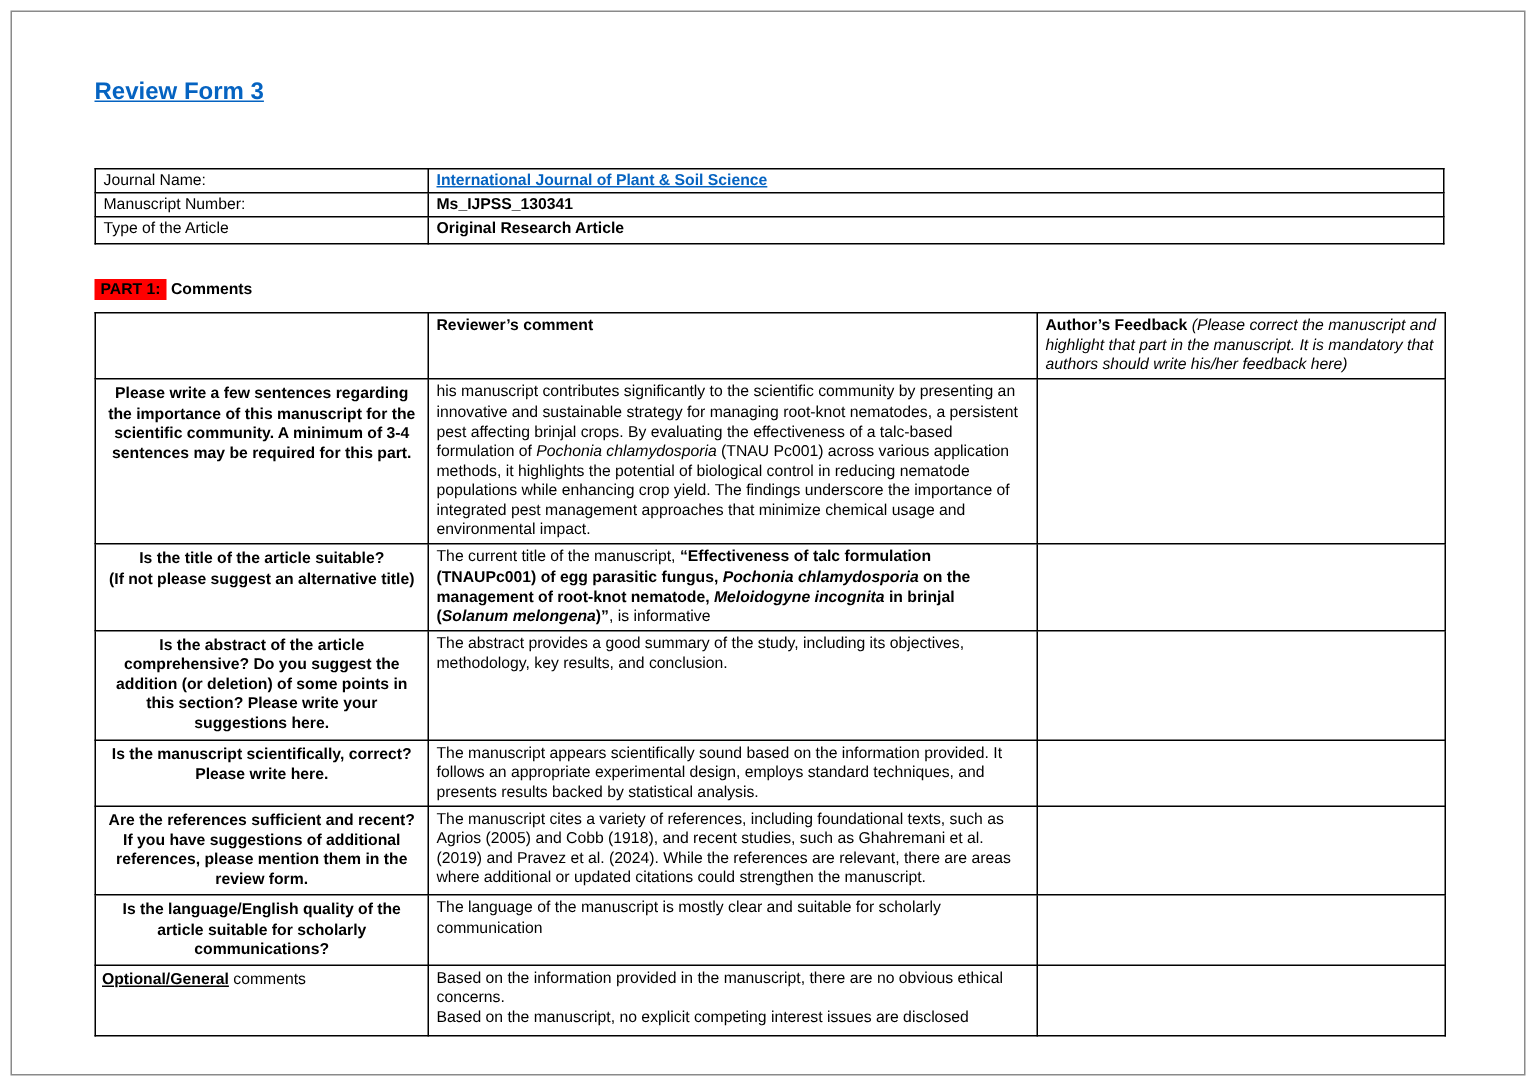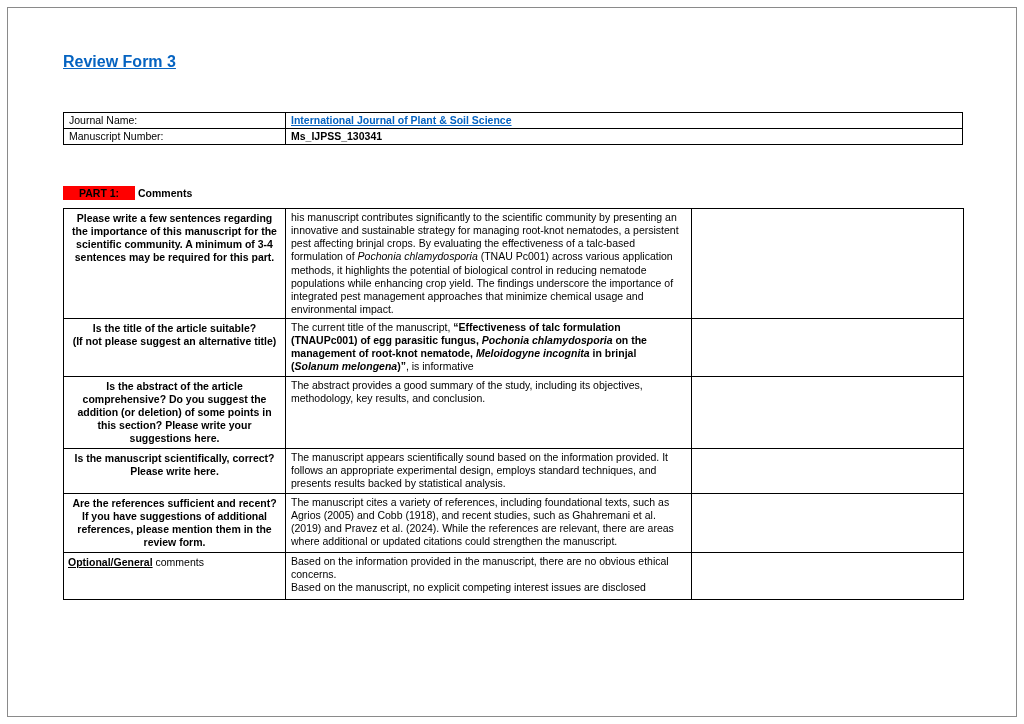--- a/index.html
+++ b/index.html
@@ -27,21 +27,21 @@
   
   .info-table { position: absolute; left: 63px; top: 90px; width: 900px; margin-top: 22px; }
   .info-table td { padding: 1px 5px; }
   .info-table .col-label { width: 222px; }
   .info-table .val { font-weight: bold; }
   .info-table .link { color: #0563C1; text-decoration: underline; font-weight: bold; cursor: pointer; }
   .ir1 { height: 15px; } .ir2 { height: 15px; } .ir3 { height: 44px; } .ir4 { height: 18px; }
 
   
   .part-line { position: absolute; left: 63px; top: 187px; font-size: 10.5px; font-weight: bold; }
-  .part-badge { background: #FF0000; padding: 1px 16px; }
+  .part-badge { background: #FF0000; padding: 1px 4px; }
 
   
   .comments-table { position: absolute; left: 63px; top: 208px; width: 900px; }
   .comments-table td { padding: 2px 5px; }
   .comments-table .cq { width: 222px; font-weight: bold; text-align: center; padding: 3px 8px; }
   .comments-table .cc { width: 406px; }
   .comments-table .cf { width: 272px; }
   .comments-table .hdr td { font-weight: bold; }
   .comments-table .hdr .cf .fb-italic { font-style: italic; font-weight: normal; }
   .comments-table .q-left { text-align: left; font-weight: normal; padding-left: 4px; }
@@ -67,27 +67,36 @@
 <table class="info-table">
   <tbody>
       <tr class="ir1">
     <td class="col-label">Journal Name:</td>
     <td><span class="link">International Journal of Plant &amp; Soil Science</span></td>
   </tr>
   <tr class="ir2">
     <td class="col-label">Manuscript Number:</td>
     <td class="val">Ms_IJPSS_130341</td>
   </tr>
+  <tr class="ir4">
+    <td class="col-label">Type of the Article</td>
+    <td class="val">Original Research Article</td>
+  </tr>
 </tbody>
   </table>
 
 <div class="part-line"><span class="part-badge">PART 1:</span><span> Comments</span></div>
 
 <table class="comments-table">
   <tbody>
+      <tr class="hdr rh">
+    <td class="cq"></td>
+    <td class="cc">Reviewer’s comment</td>
+    <td class="cf"><b>Author’s Feedback </b><span class="fb-italic">(Please correct the manuscript and highlight that part in the manuscript. It is mandatory that authors should write his/her feedback here)</span></td>
+  </tr>
 
   <tr class="r1">
     <td class="cq">Please write a few sentences regarding the importance of this manuscript for the scientific community. A minimum of 3-4 sentences may be required for this part.</td>
     <td class="cc">his manuscript contributes significantly to the scientific community by presenting an innovative and sustainable strategy for managing root-knot nematodes, a persistent pest affecting brinjal crops. By evaluating the effectiveness of a talc-based formulation of <i>Pochonia chlamydosporia</i> (TNAU Pc001) across various application methods, it highlights the potential of biological control in reducing nematode populations while enhancing crop yield. The findings underscore the importance of integrated pest management approaches that minimize chemical usage and environmental impact.</td>
     <td class="cf"></td>
   </tr>
 
   <tr class="r2">
     <td class="cq">Is the title of the article suitable?<br>(If not please suggest an alternative title)</td>
     <td class="cc">The current title of the manuscript, <b>“Effectiveness of talc formulation (TNAUPc001) of egg parasitic fungus, <i>Pochonia chlamydosporia</i> on the management of root-knot nematode, <i>Meloidogyne incognita</i> in brinjal (<i>Solanum melongena</i>)”</b>, is informative</td>
@@ -105,20 +114,25 @@
     <td class="cc">The manuscript appears scientifically sound based on the information provided. It follows an appropriate experimental design, employs standard techniques, and presents results backed by statistical analysis.</td>
     <td class="cf"></td>
   </tr>
 
   <tr class="r5">
     <td class="cq">Are the references sufficient and recent? If you have suggestions of additional references, please mention them in the review form.</td>
     <td class="cc">The manuscript cites a variety of references, including foundational texts, such as Agrios (2005) and Cobb (1918), and recent studies, such as Ghahremani et al. (2019) and Pravez et al. (2024). While the references are relevant, there are areas where additional or updated citations could strengthen the manuscript.</td>
     <td class="cf"></td>
   </tr>
 
+  <tr class="r6">
+    <td class="cq">Is the language/English quality of the article suitable for scholarly communications?</td>
+    <td class="cc">The language of the manuscript is mostly clear and suitable for scholarly communication</td>
+    <td class="cf"></td>
+  </tr>
 
   <tr class="r7">
     <td class="cq q-left"><b><u>Optional/General</u></b> comments</td>
     <td class="cc">Based on the information provided in the manuscript, there are no obvious ethical concerns.<br>Based on the manuscript, no explicit competing interest issues are disclosed</td>
     <td class="cf"></td>
   </tr>
 </tbody>
   </table>
 
 <div class="footer">

